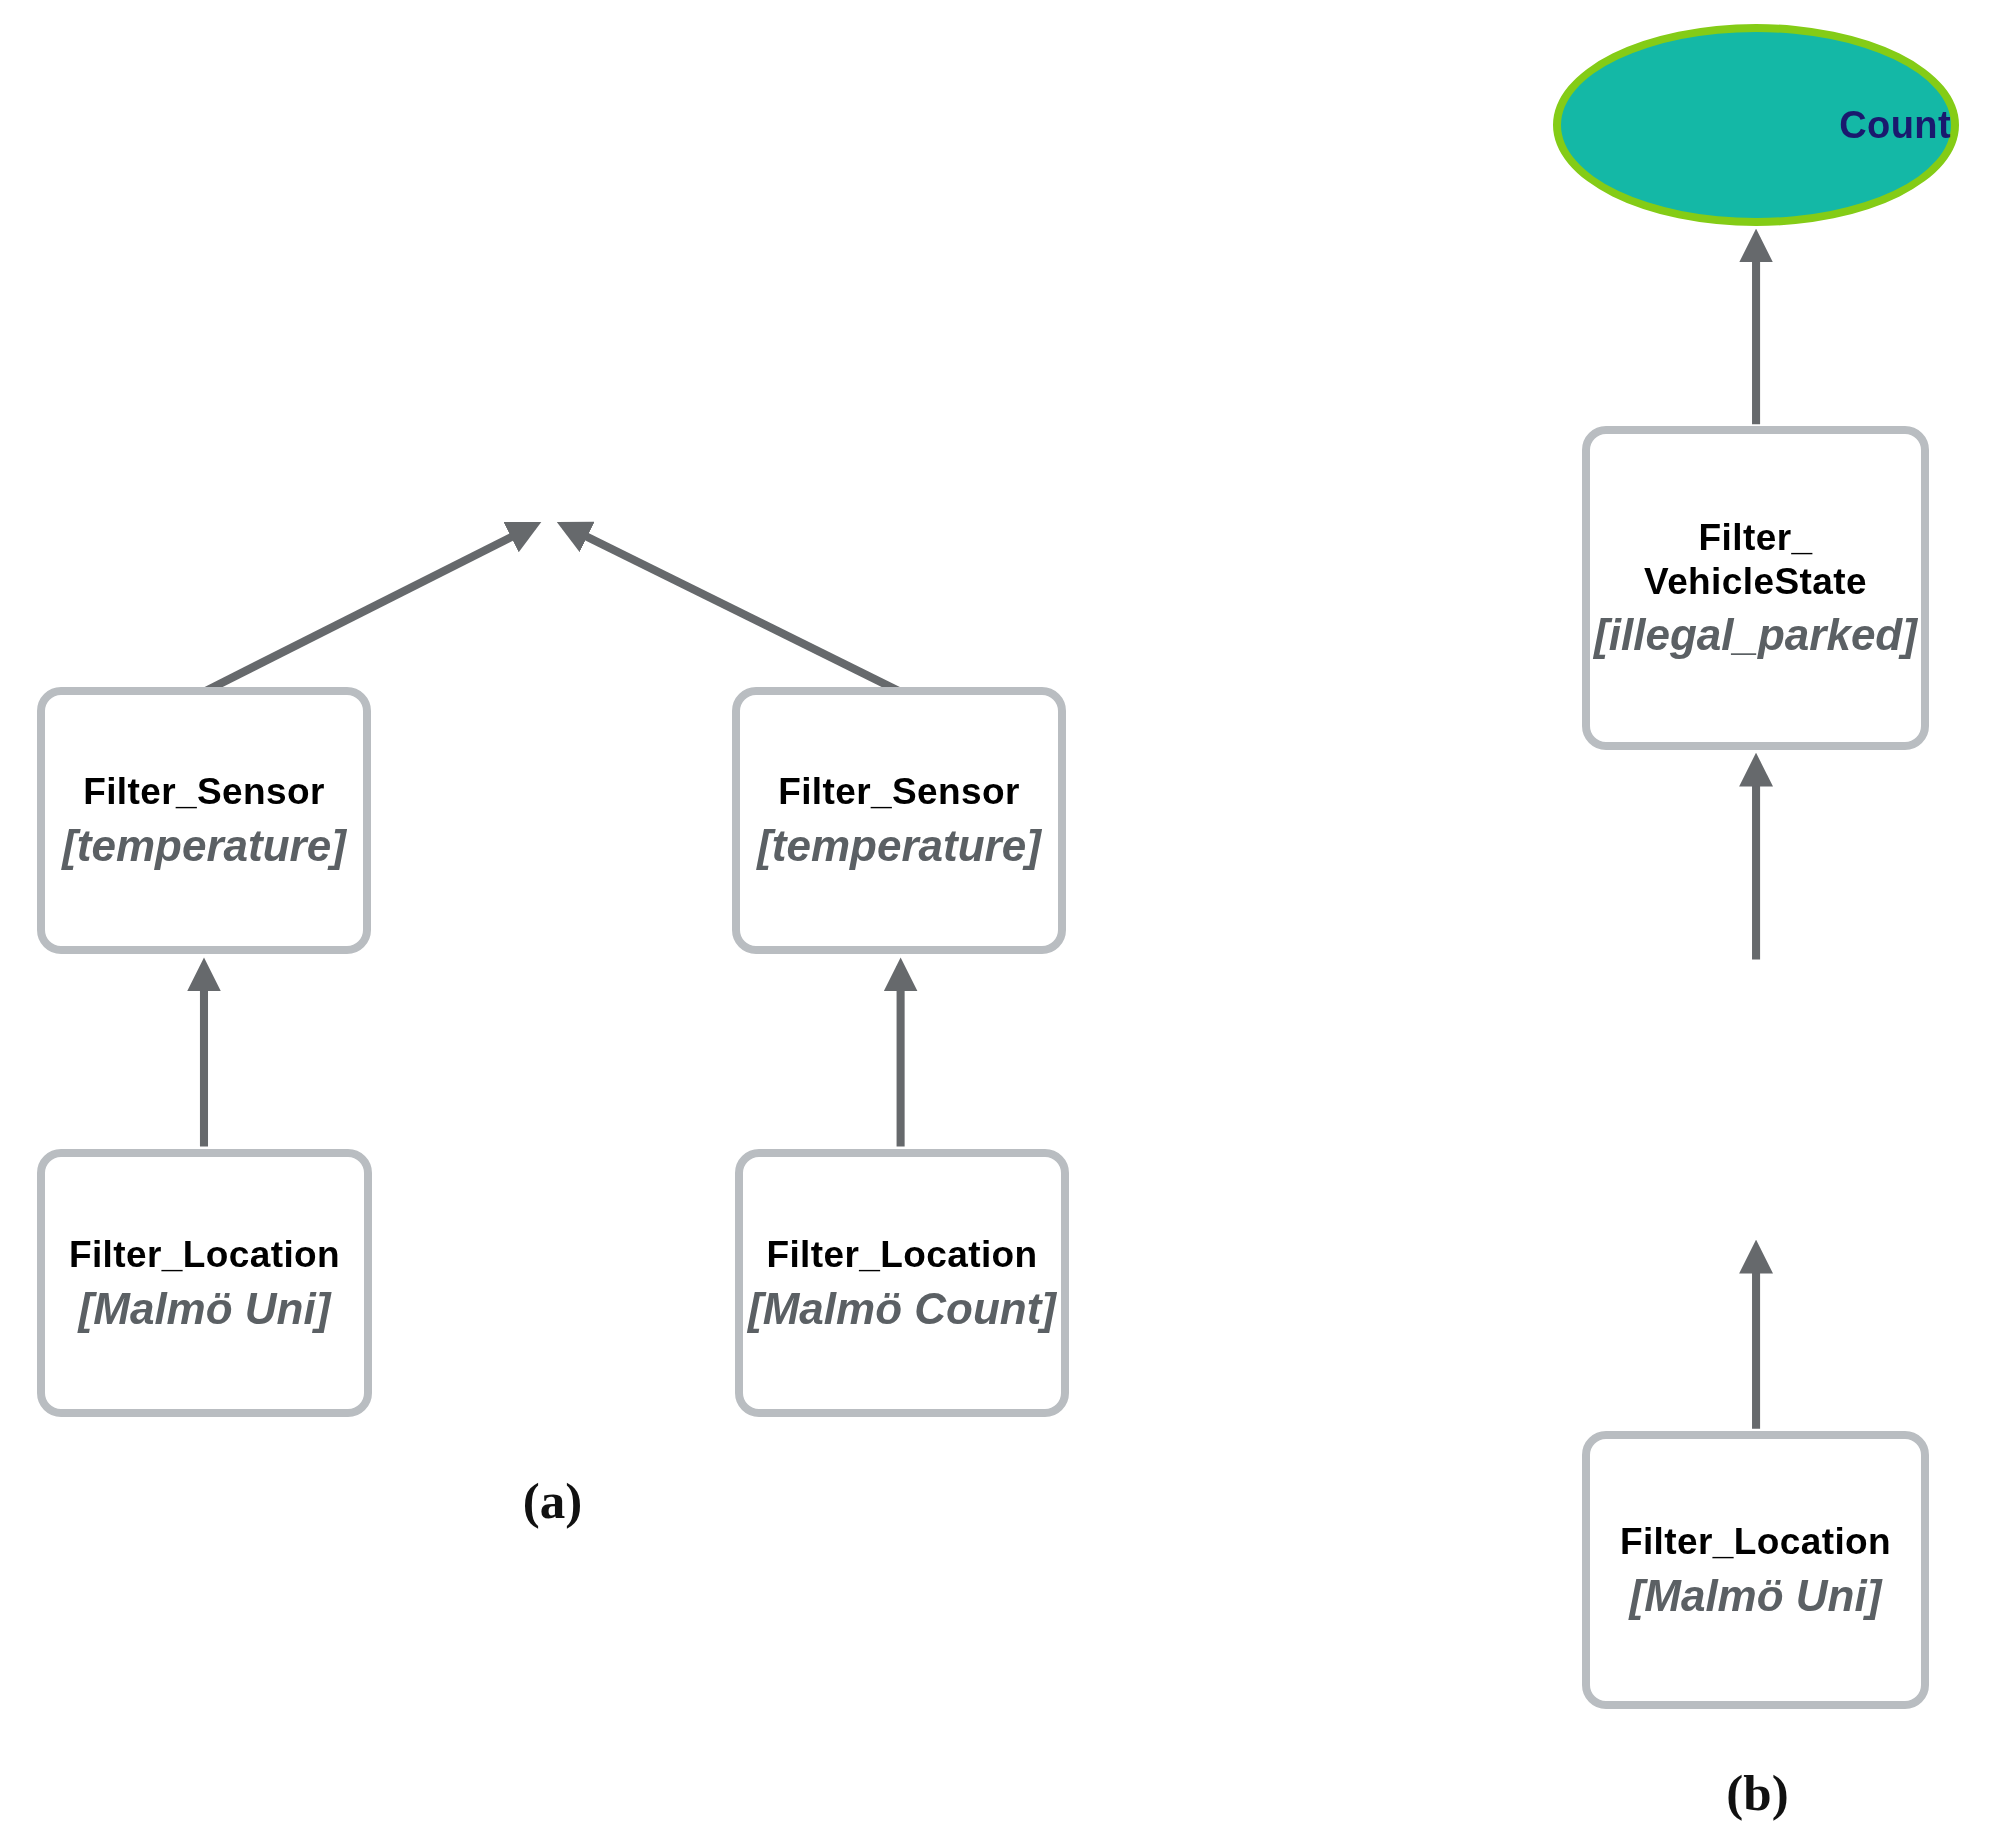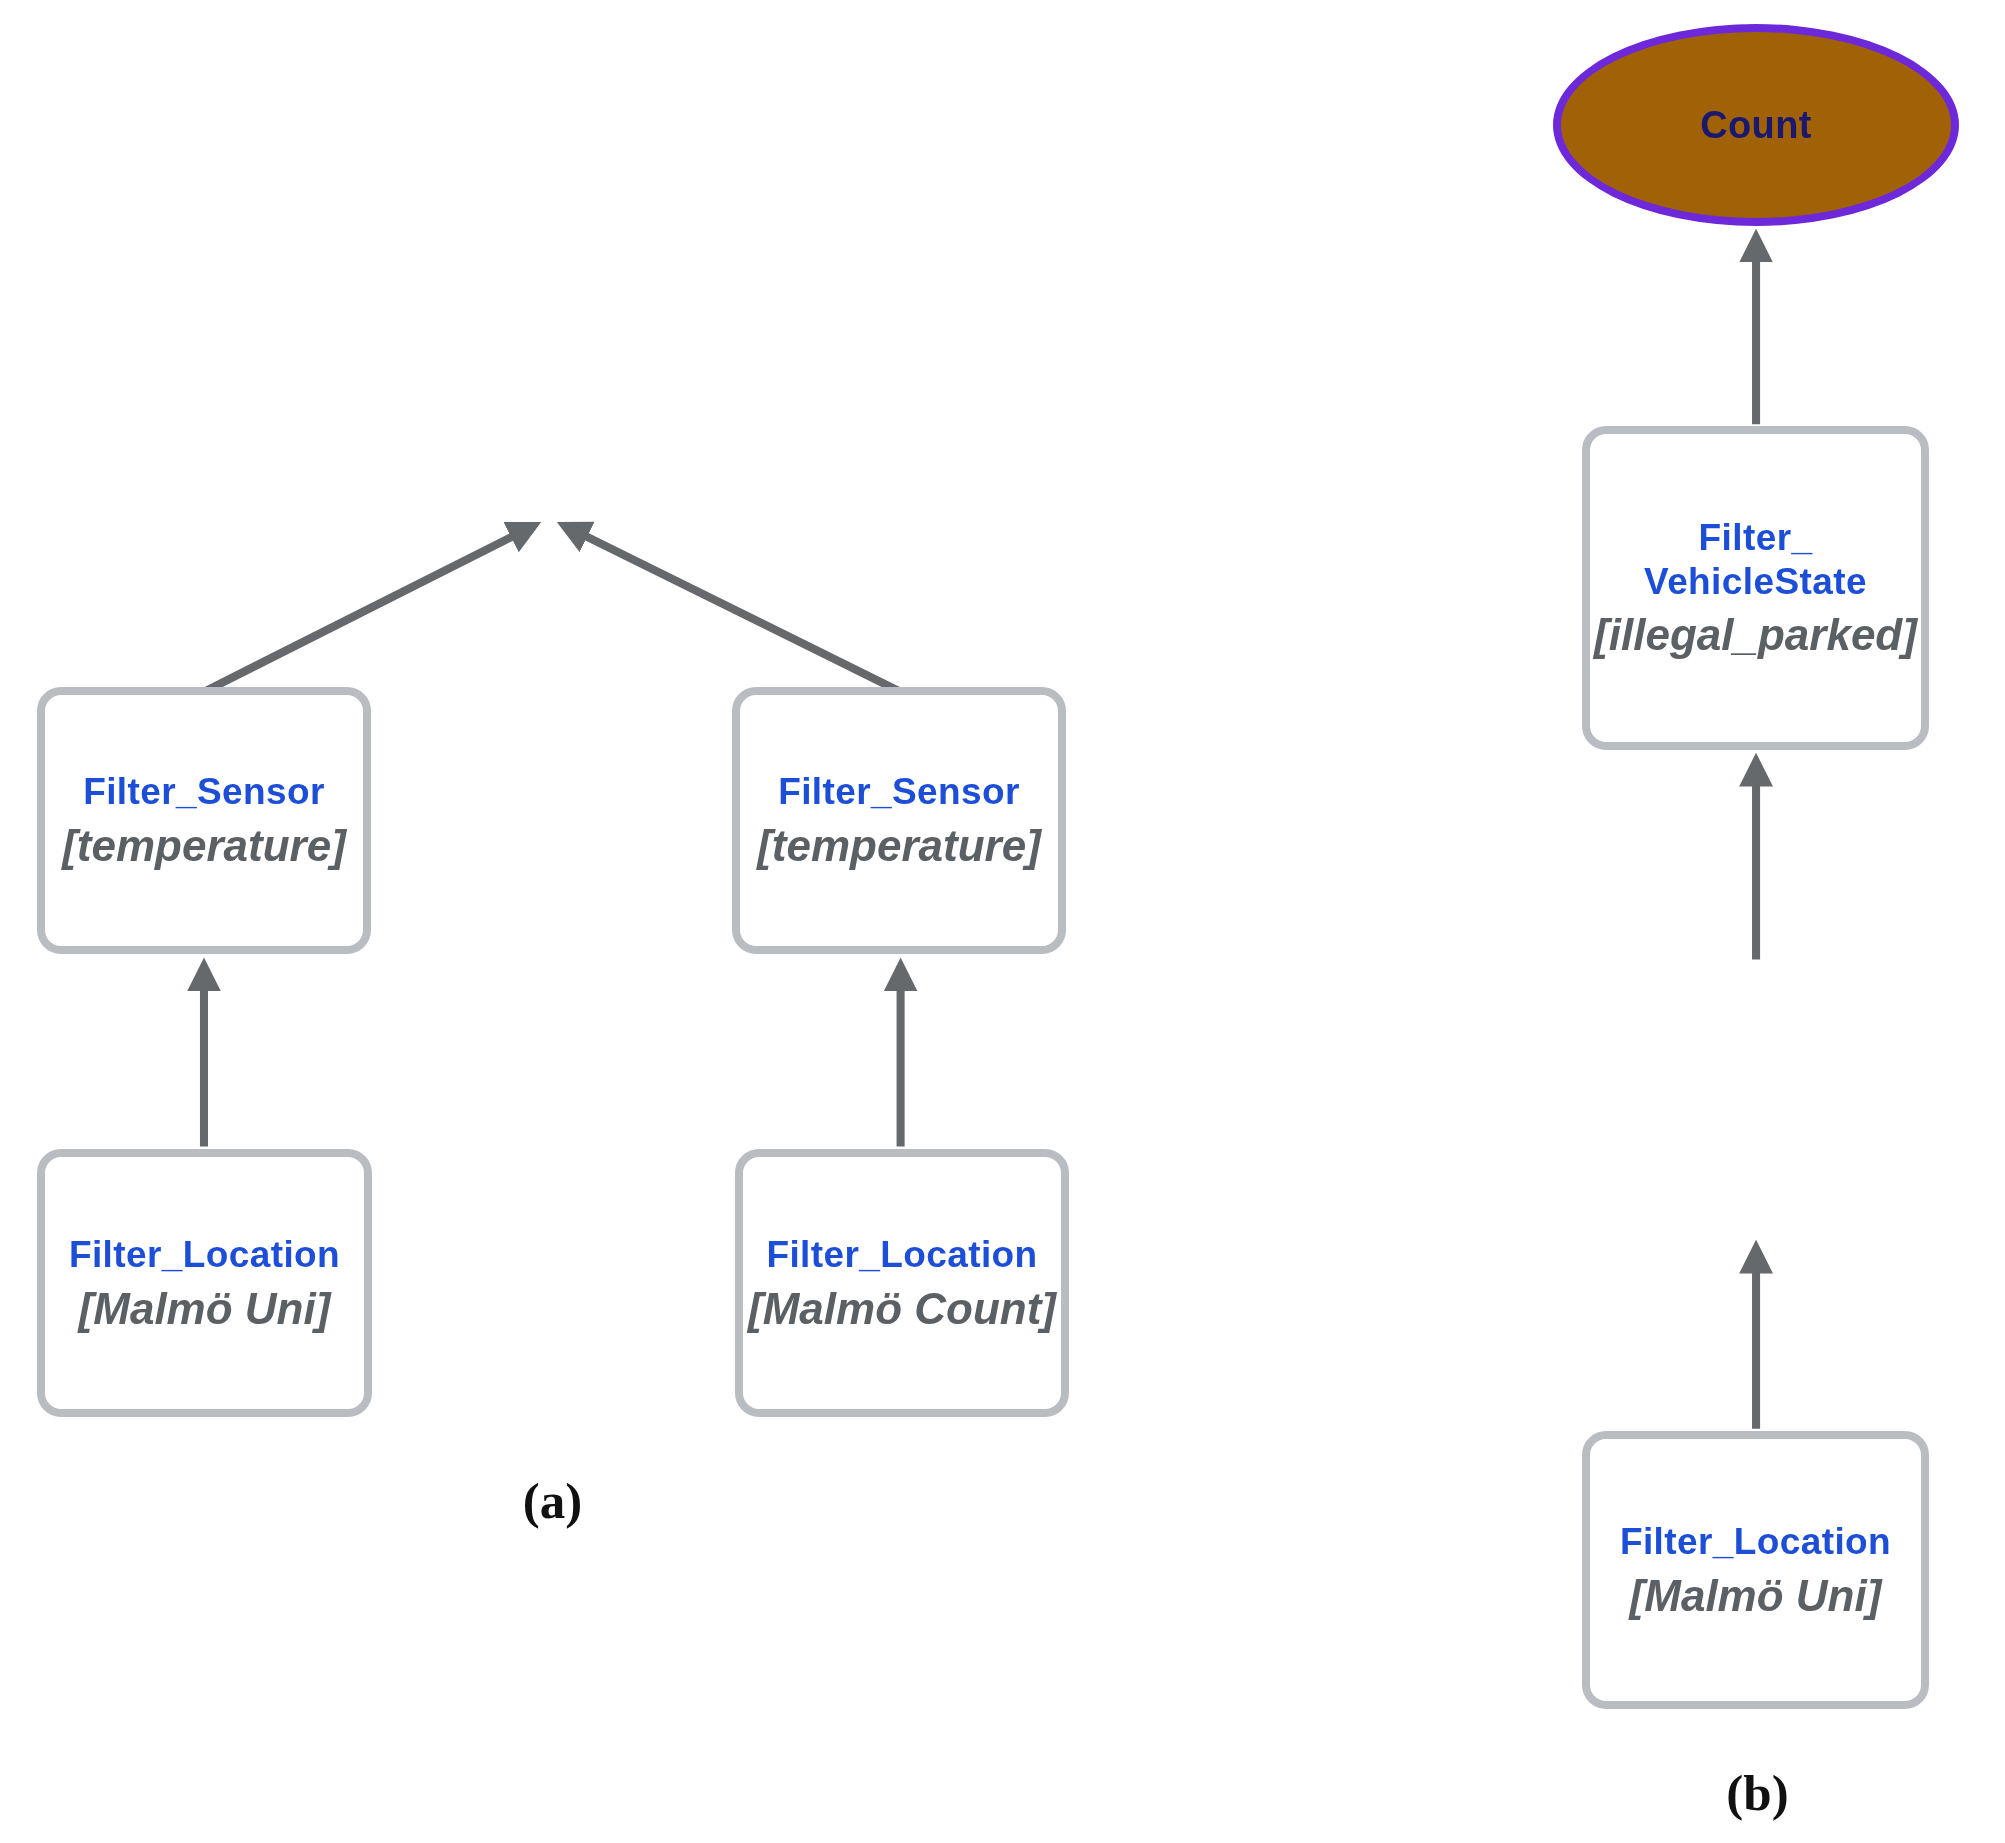--- a/index.html
+++ b/index.html
@@ -9,30 +9,30 @@
   }
   .edges { position:absolute; left:0; top:0; }
   .edges line { stroke:#66696c; stroke-width:10; }
   .node {
     position:absolute; box-sizing:border-box; background:#ffffff;
     border:8px solid #b9bdc1; border-radius:24px;
     display:flex; flex-direction:column; align-items:center; justify-content:center;
     gap:8px; text-align:center;
   }
   .node-title {
-    color:#1d4ed8; font-weight:bold; font-size:37px; line-height:1.18;
+    color:#000000; font-weight:bold; font-size:37px; line-height:1.18;
     white-space:pre-line; letter-spacing:0.4px;
   }
   .node-param {
     color:#5b6064; font-weight:bold; font-style:italic; font-size:44px; line-height:1.1;
   }
   .ellipse-node {
-    position:absolute; box-sizing:border-box; background:#a16207;
-    border:8px solid #6d28d9; border-radius:50%;
-    display:flex; align-items:center; justify-content:center; text-align:center;
+    position:absolute; box-sizing:border-box; background:#14b8a6;
+    border:8px solid #84cc16; border-radius:50%;
+    display:flex; align-items:center; justify-content:flex-end; text-align:center;
   }
   .ellipse-label { color:#1a196e; font-weight:bold; font-size:38px; letter-spacing:0.4px; }
   .caption {
     position:absolute; width:177px; text-align:center;
     font-family:"Liberation Serif","DejaVu Serif",serif;
     font-weight:bold; font-size:51px; color:#111111;
   }
 </style>
 </head>
 <body>

